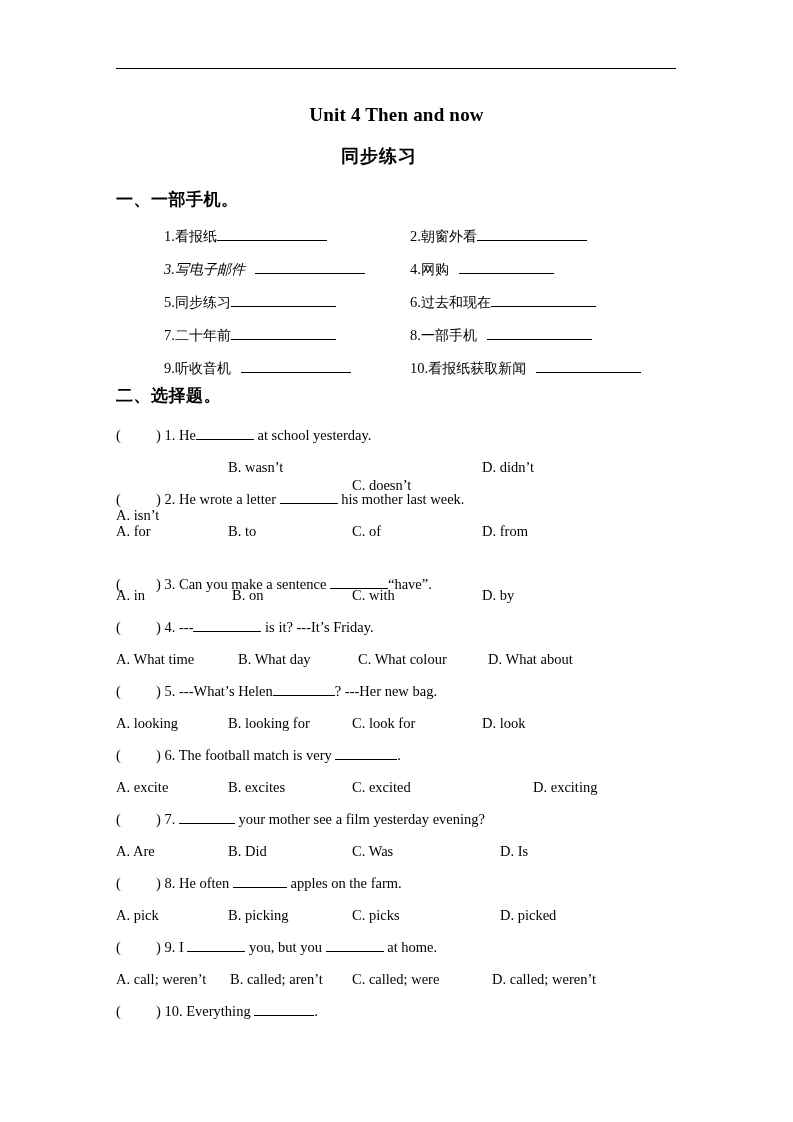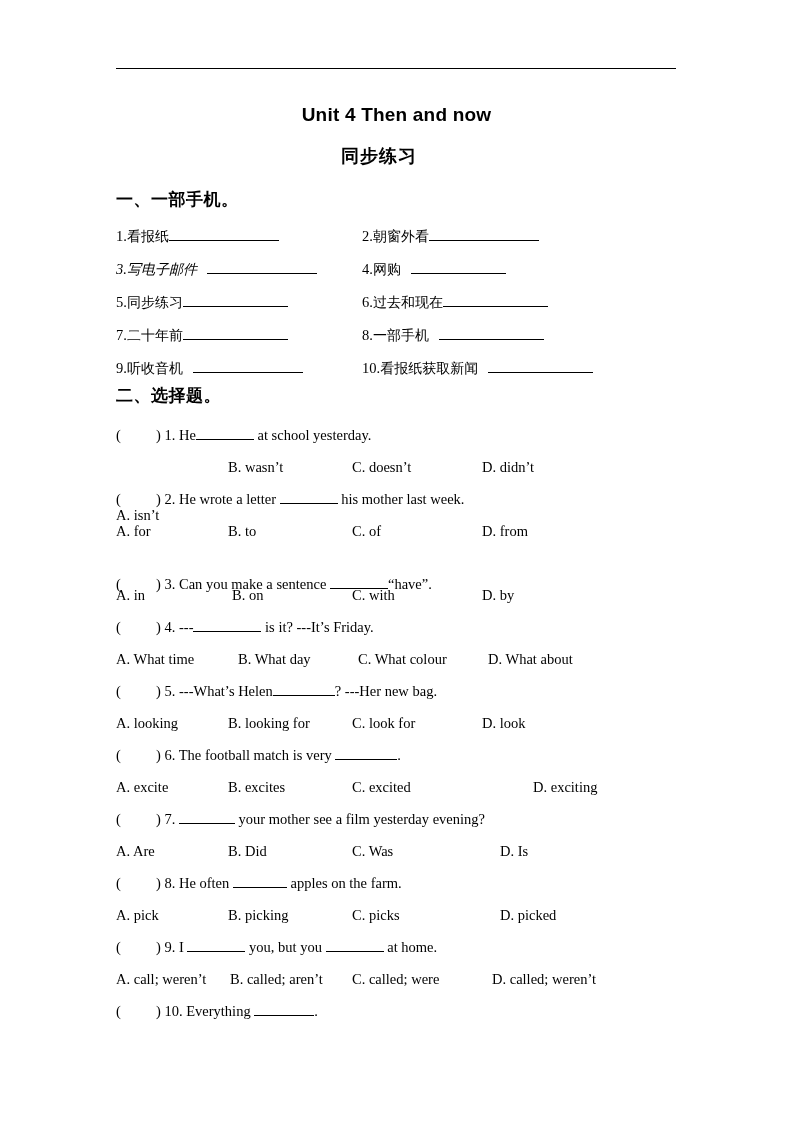--- a/index.html
+++ b/index.html
@@ -32,21 +32,21 @@
     height: 0;
     border-top: 1.6px solid #000;
   }
 
   
   .title-en {
     position: absolute;
     left: 0; top: 104px;
     width: 793px;
     text-align: center;
-    font-family: Liberation Sans, sans-serif;
+    font-family: Liberation Serif, serif;
     font-weight: bold;
     font-size: 19px;
     letter-spacing: 0.2px;
   }
   .title-cn {
     position: absolute;
     left: 0; top: 144px;
     width: 758px;
     text-align: center;
     font-family: "DejaVu Sans", "Liberation Sans", sans-serif;
@@ -67,20 +67,21 @@
   }
   #sec1-heading { top: 188px; }
   #sec2-heading { top: 384px; }
 
   
   .trans-item {
     position: absolute;
     font-size: 14.5px;
     white-space: nowrap;
     line-height: 1;
+    margin-left: 48px;
   }
   .trans-item .cn {
     font-family: "DejaVu Sans", "Liberation Sans", sans-serif;
     font-size: 14px;
   }
   .trans-item .num {
     font-family: "Liberation Serif", "DejaVu Serif", serif;
     font-size: 14.5px;
   }
   .blank {
@@ -147,21 +148,21 @@
       <div class="trans-item" style="left: 362px; top: 360px;"><span class="num">10.</span><span class="cn">看报纸获取新闻</span><span class="gap" style="width: 10px;"></span><span class="blank" style="width: 105px;"></span></div>
     </div>
 
   <div class="section-heading" id="sec2-heading">二、选择题。</div>
 
   <div id="section2-items">
       <div class="q-stem" style="top: 427px;"><span class="q-paren">(</span><span>) </span><span>1. </span><span>He</span><span class="blank" style="width: 58px;"></span><span> at school yesterday.</span></div>
       <div class="opt-row" style="top: 460px;">
         <span class="opt" style="left: 0px; margin-top: 48px;">A. isn’t</span>
         <span class="opt" style="left: 112px;">B. wasn’t</span>
-        <span class="opt" style="left: 236px;">C. doesn’t</span>
+        <span class="opt" style="left: 236px; margin-top: 18px;">C. doesn’t</span>
         <span class="opt" style="left: 366px;">D. didn’t</span>
       </div>
       <div class="q-stem" style="top: 491px;"><span class="q-paren">(</span><span>) </span><span>2. </span><span>He wrote a letter </span><span class="blank" style="width: 58px;"></span><span> his mother last week.</span></div>
       <div class="opt-row" style="top: 524px;">
         <span class="opt" style="left: 0px;">A. for</span>
         <span class="opt" style="left: 112px;">B. to</span>
         <span class="opt" style="left: 236px;">C. of</span>
         <span class="opt" style="left: 366px;">D. from</span>
       </div>
       <div class="q-stem" style="top: 576px;"><span class="q-paren">(</span><span>) </span><span>3. </span><span>Can you make a sentence </span><span class="blank" style="width: 58px;"></span><span>“have”.</span></div>

